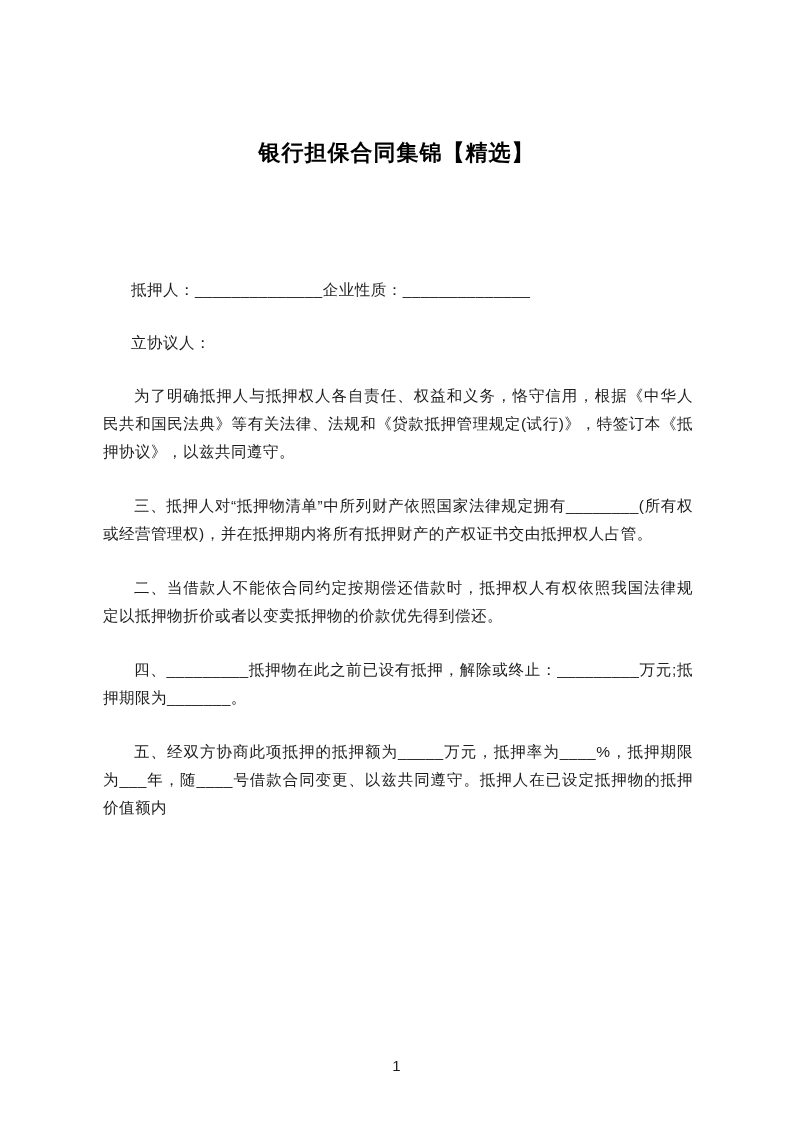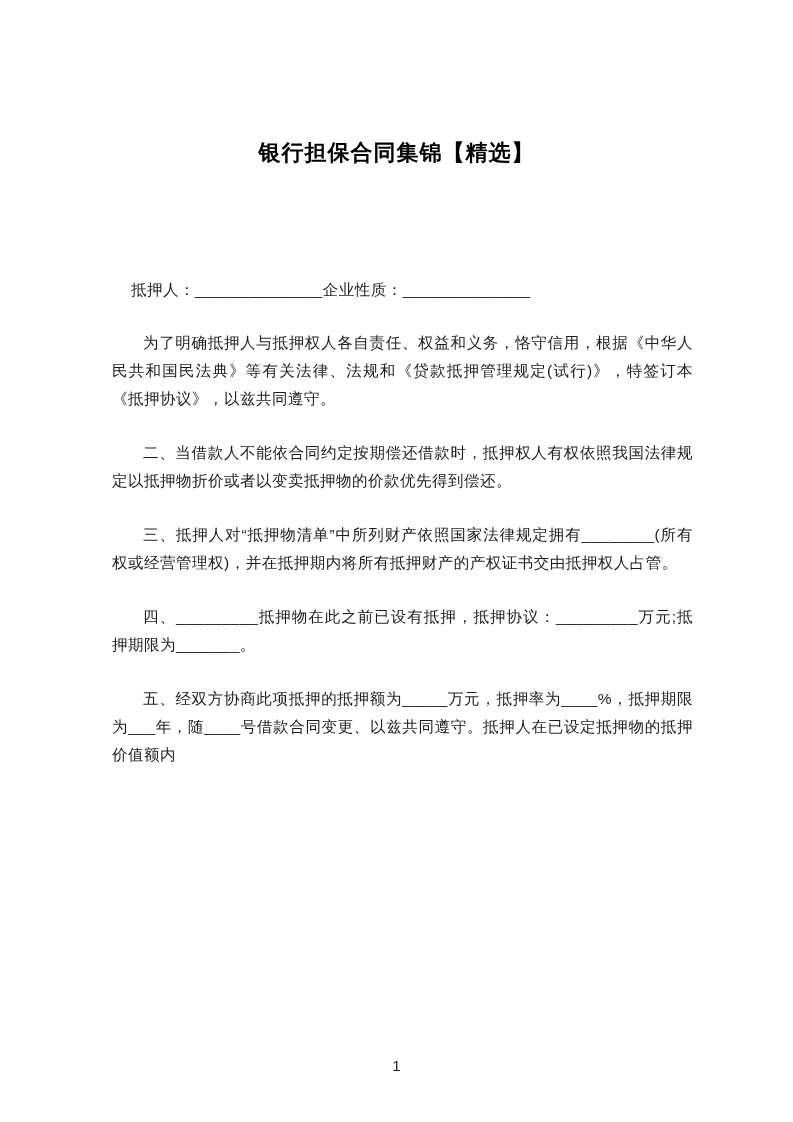--- a/index.html
+++ b/index.html
@@ -32,21 +32,21 @@
     font-size: 15.5px;
     line-height: 28px;
     letter-spacing: 0.5px;
     text-indent: 2em;
     white-space: pre-wrap;
   }
   .intro {
     margin-bottom: 11px;
   }
   .para {
-    margin: 0 0 26px 12px;
+    margin: 0 0 26px 3px;
     font-size: 15.5px;
     line-height: 28px;
     letter-spacing: 0.5px;
     text-align: justify;
     text-indent: 2em;
   }
   .footer {
     position: absolute;
     left: 0;
     bottom: 48px;
@@ -58,30 +58,31 @@
 </style>
 </head>
 <body>
 
 <div class="page">
 
   <h1 class="title">银行担保合同集锦【精选】</h1>
 
   <div class="intro">
     <p class="field">抵押人：______________企业性质：______________</p>
+    <p class="field">立协议人：</p>
   </div>
 
   <p class="para">为了明确抵押人与抵押权人各自责任、权益和义务，恪守信用，根据《中华人民共和国民法典》等有关法律、法规和《贷款抵押管理规定(试行)》，特签订本《抵押协议》，以兹共同遵守。</p>
 
 
+  <p class="para">三、抵押人对“抵押物清单”中所列财产依照国家法律规定拥有________(所有权或经营管理权)，并在抵押期内将所有抵押财产的产权证书交由抵押权人占管。</p>
+
   <p class="para">二、当借款人不能依合同约定按期偿还借款时，抵押权人有权依照我国法律规定以抵押物折价或者以变卖抵押物的价款优先得到偿还。</p>
 
-  <p class="para">三、抵押人对“抵押物清单”中所列财产依照国家法律规定拥有________(所有权或经营管理权)，并在抵押期内将所有抵押财产的产权证书交由抵押权人占管。</p>
-
-  <p class="para">四、_________抵押物在此之前已设有抵押，抵押协议：_________万元;抵押期限为_______。</p>
+  <p class="para">四、_________抵押物在此之前已设有抵押，解除或终止：_________万元;抵押期限为_______。</p>
 
   <p class="para">五、经双方协商此项抵押的抵押额为_____万元，抵押率为____%，抵押期限为___年，随____号借款合同变更、以兹共同遵守。抵押人在已设定抵押物的抵押价值额内</p>
 
   <div class="footer">
     <span>1</span>
   </div>
 
 </div>
 
 </body></html>

